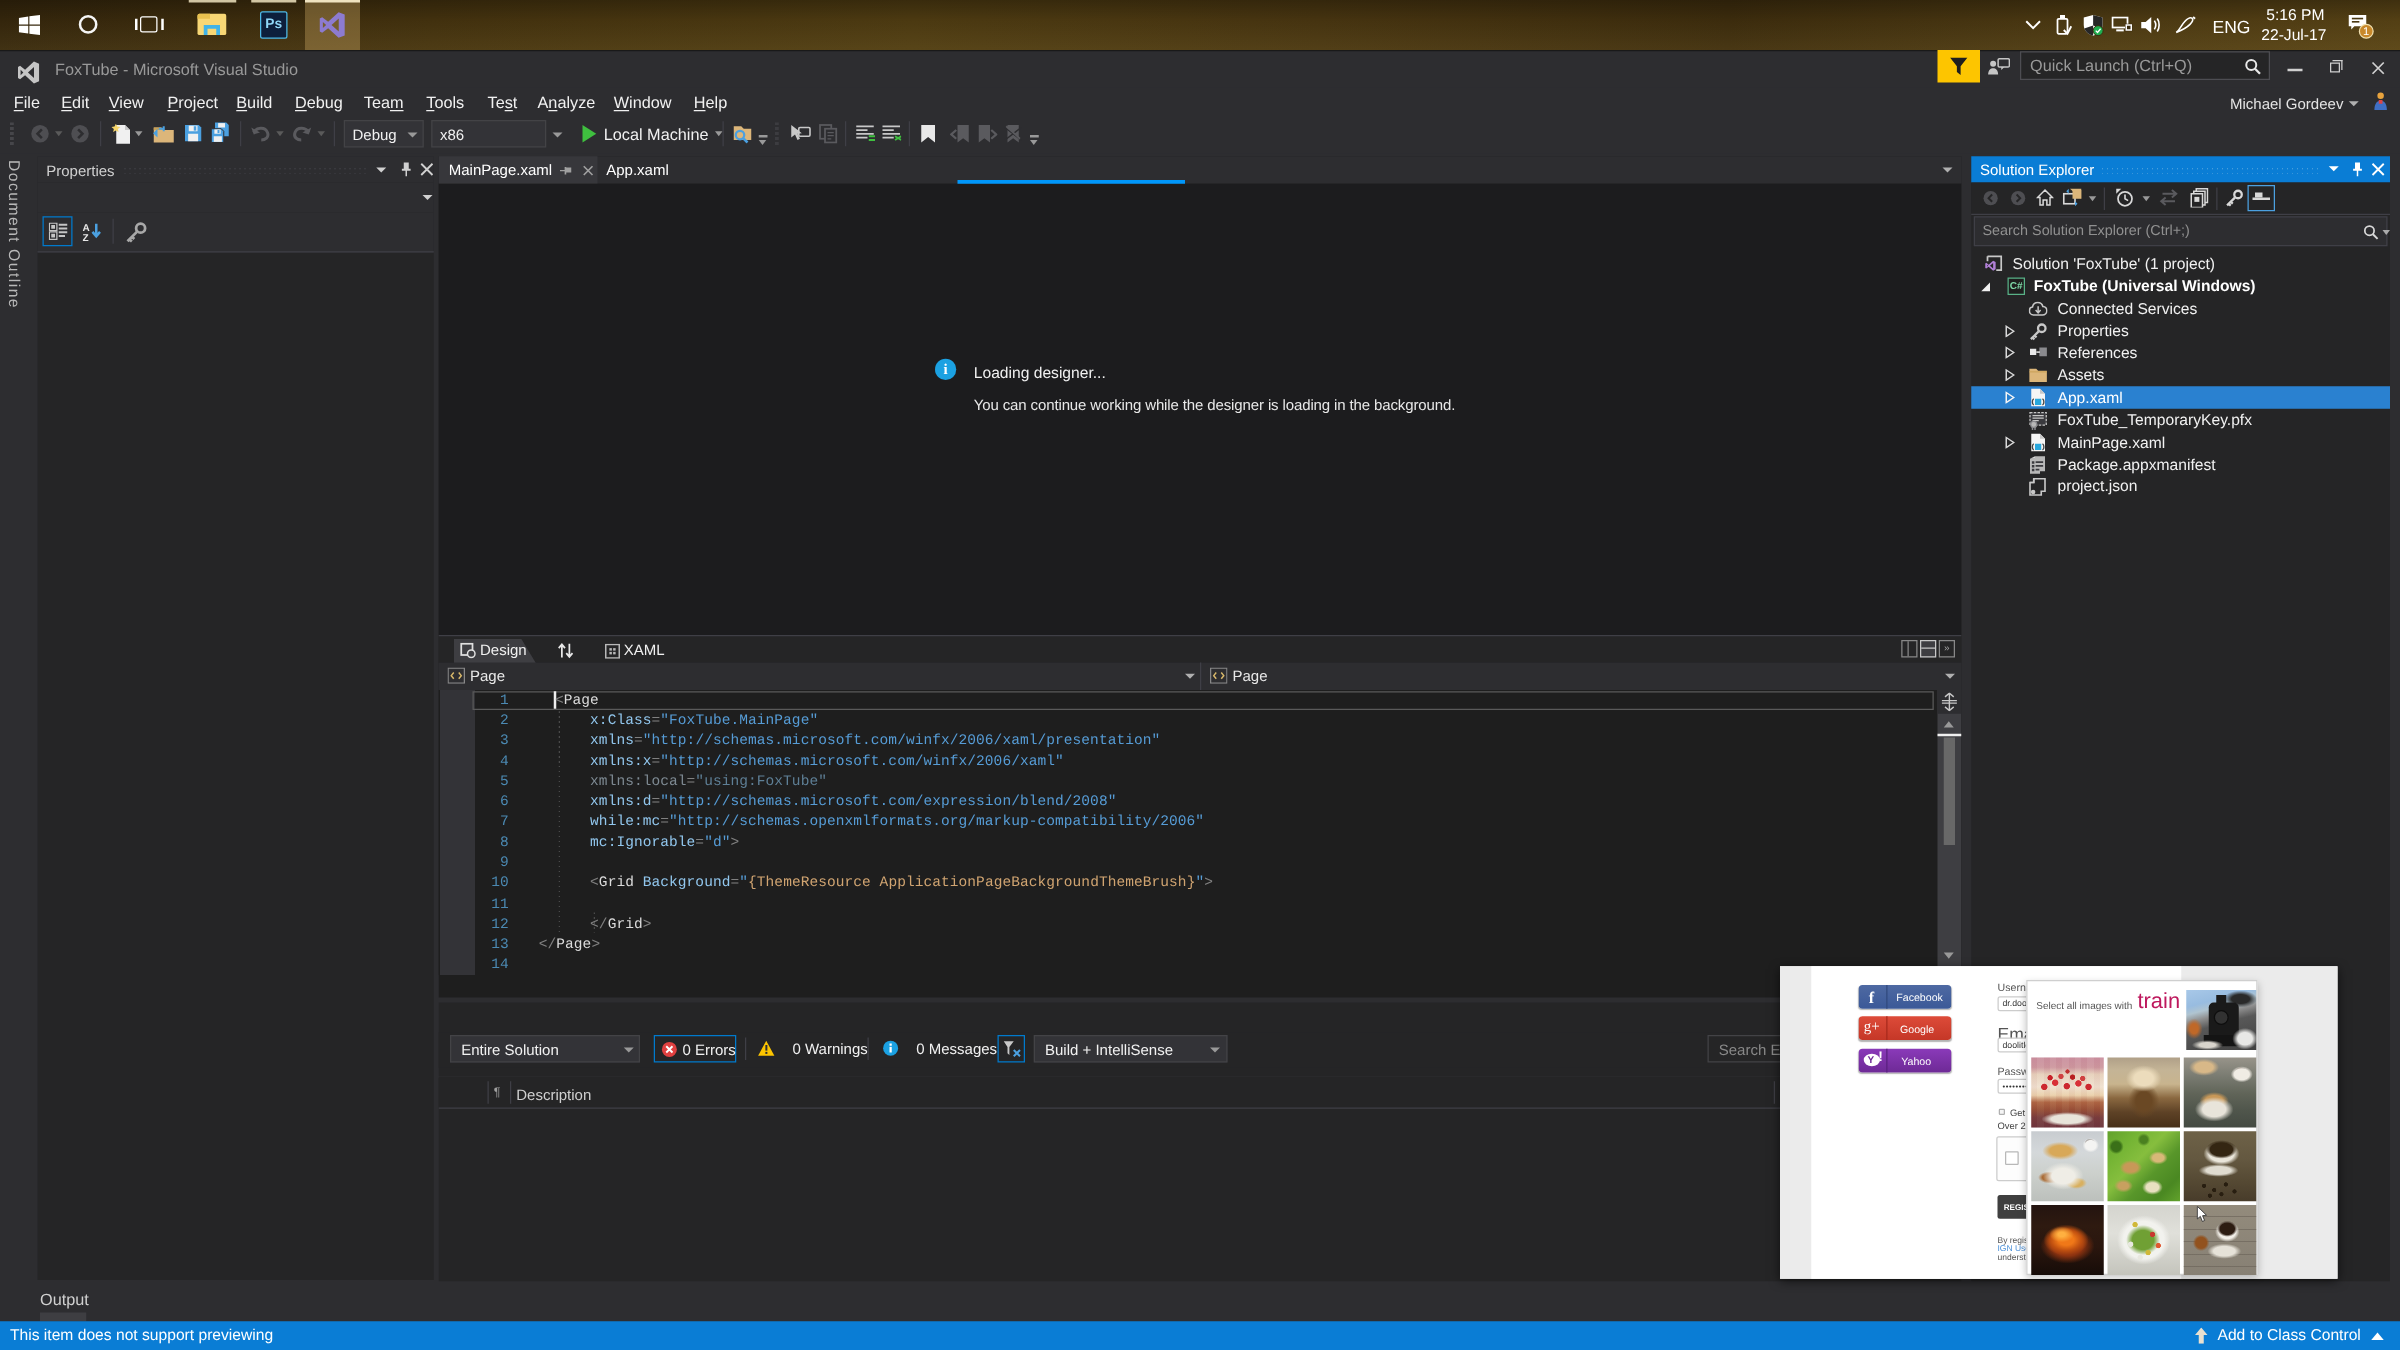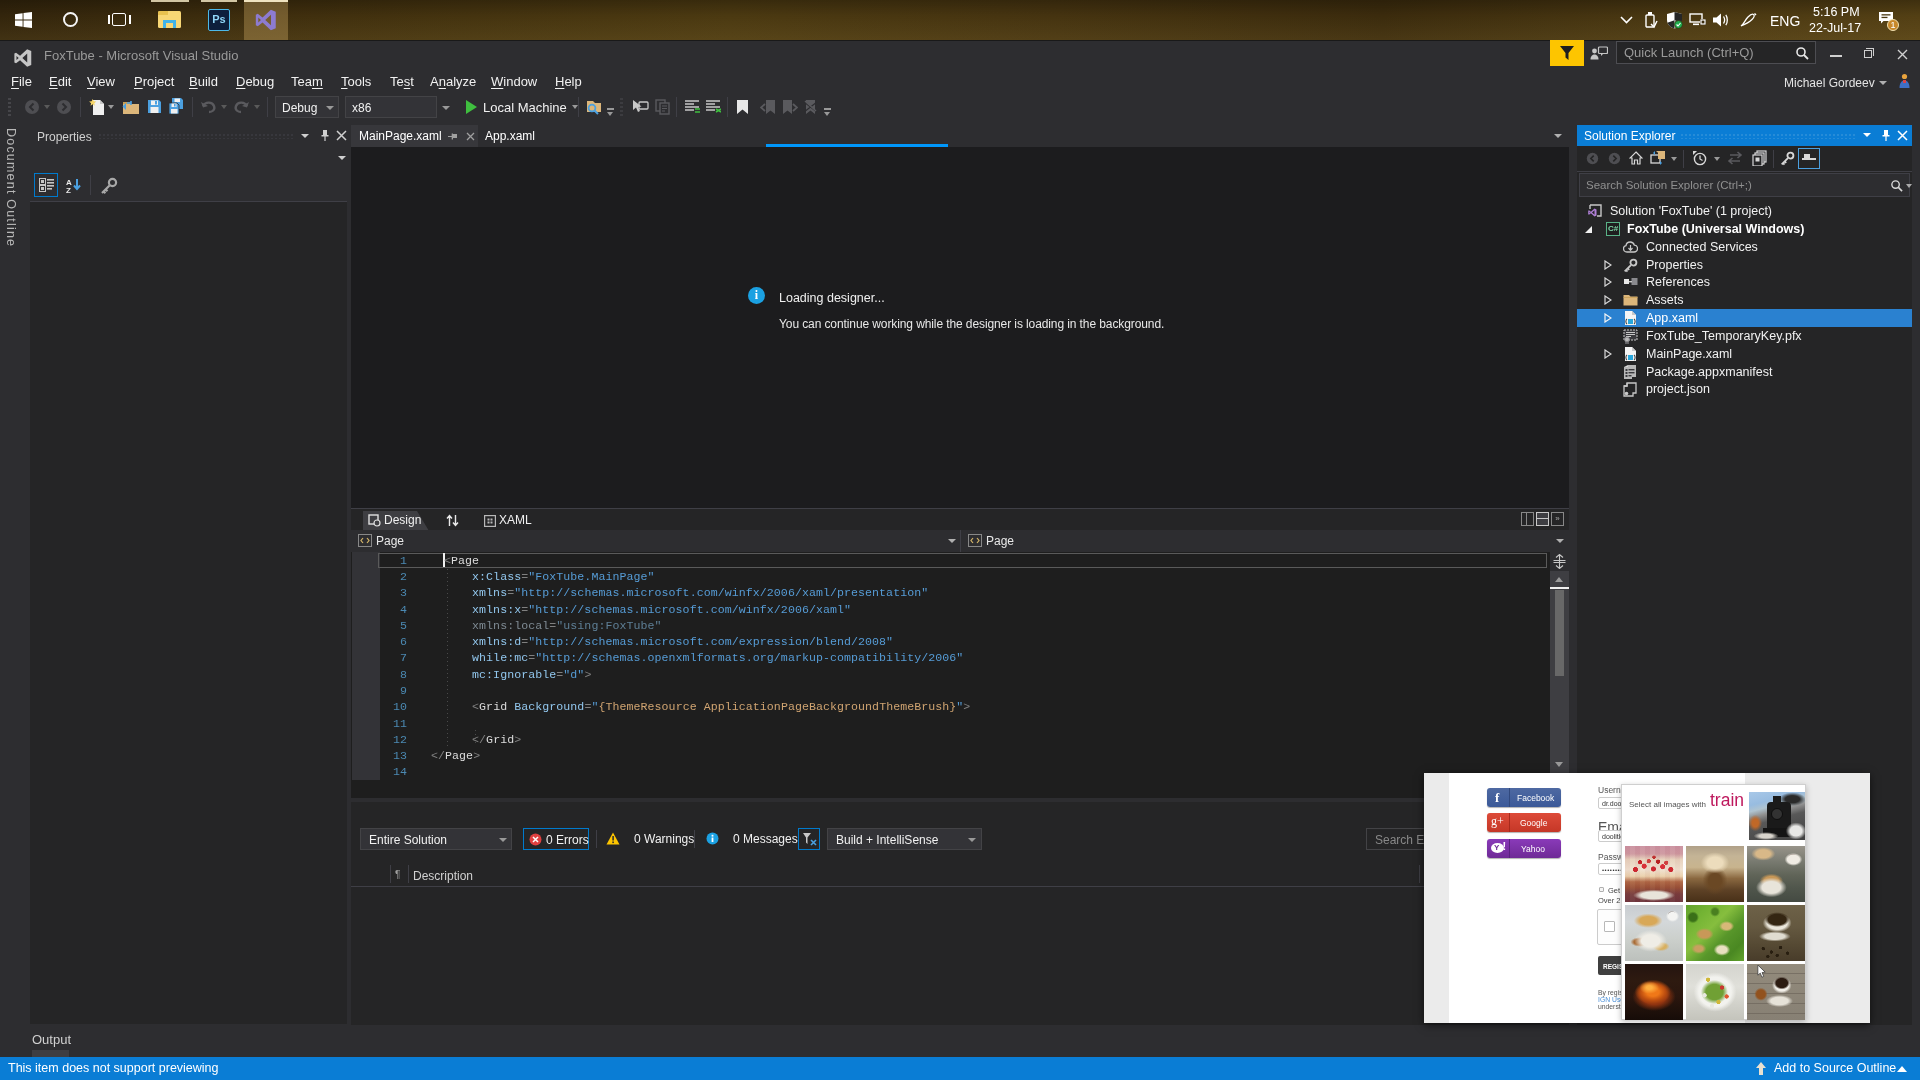--- a/index.html
+++ b/index.html
@@ -702,21 +702,21 @@
     </div>
   </div>
 
   <div class="abs txt" style="left:32px;top:1032px;color:#d0d0d0;font-size:13px">Output</div>
   <div class="abs" style="left:32px;top:1050px;width:37px;height:7px;background:#3e3e42"></div>
   <div class="abs" id="statusbar">
     <span style="position:absolute;left:8px;top:4px">This item does not support previewing</span>
     <svg style="position:absolute;left:1755px;top:5px" width="12" height="13" viewBox="0 0 12 13">
         <path d="M6 0 L11 6 H8 V13 H4 V6 H1 Z" fill="#e8e0d0"></path>
       </svg>
-    <span style="position:absolute;left:1774px;top:4px">Add to Source Outline</span>
+    <span style="position:absolute;left:1774px;top:4px">Add to Class Control</span>
     <div style="position:absolute;left:1897px;top:9px;width:0;height:0;border-left:5px solid transparent;border-right:5px solid transparent;border-bottom:6px solid #fff"></div>
   </div>
 
   <div class="abs" id="floatwin">
     <div style="position:absolute;left:0;top:0;width:446px;height:250px;background:#ebebeb"></div>
     <div style="position:absolute;left:25px;top:0;width:296px;height:250px;background:#ffffff"></div>
 
     <div style="position:absolute;left:63px;top:15px;width:74px;height:19px;border-radius:3px;background:linear-gradient(180deg,#4e69a2,#3b5998);box-shadow:0 1px 1px rgba(0,0,0,0.3)">
       <div style="position:absolute;left:22px;top:0;width:1px;height:19px;background:#31497e"></div>
       <span style="position:absolute;left:8px;top:2px;color:#fff;font-size:13px;font-weight:bold;font-family:'Liberation Serif',serif">f</span>

